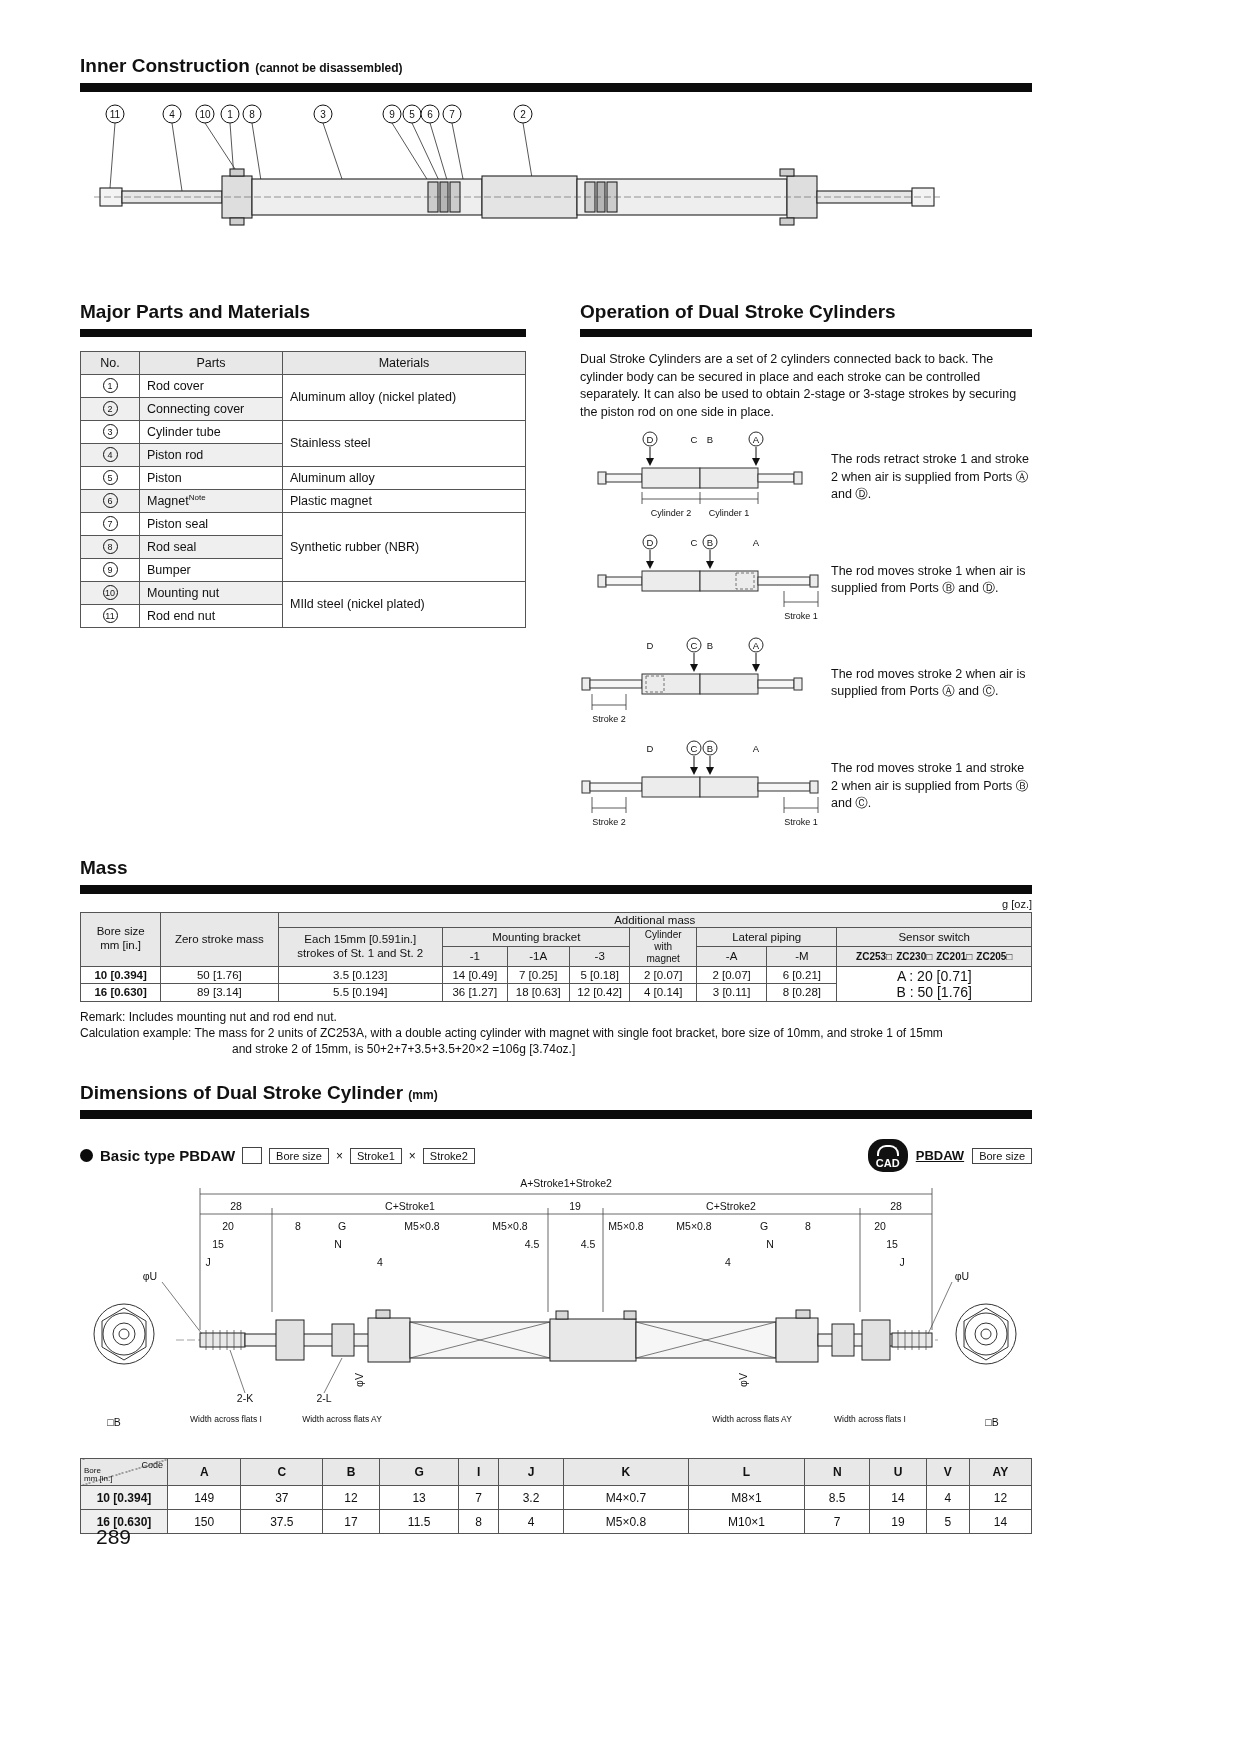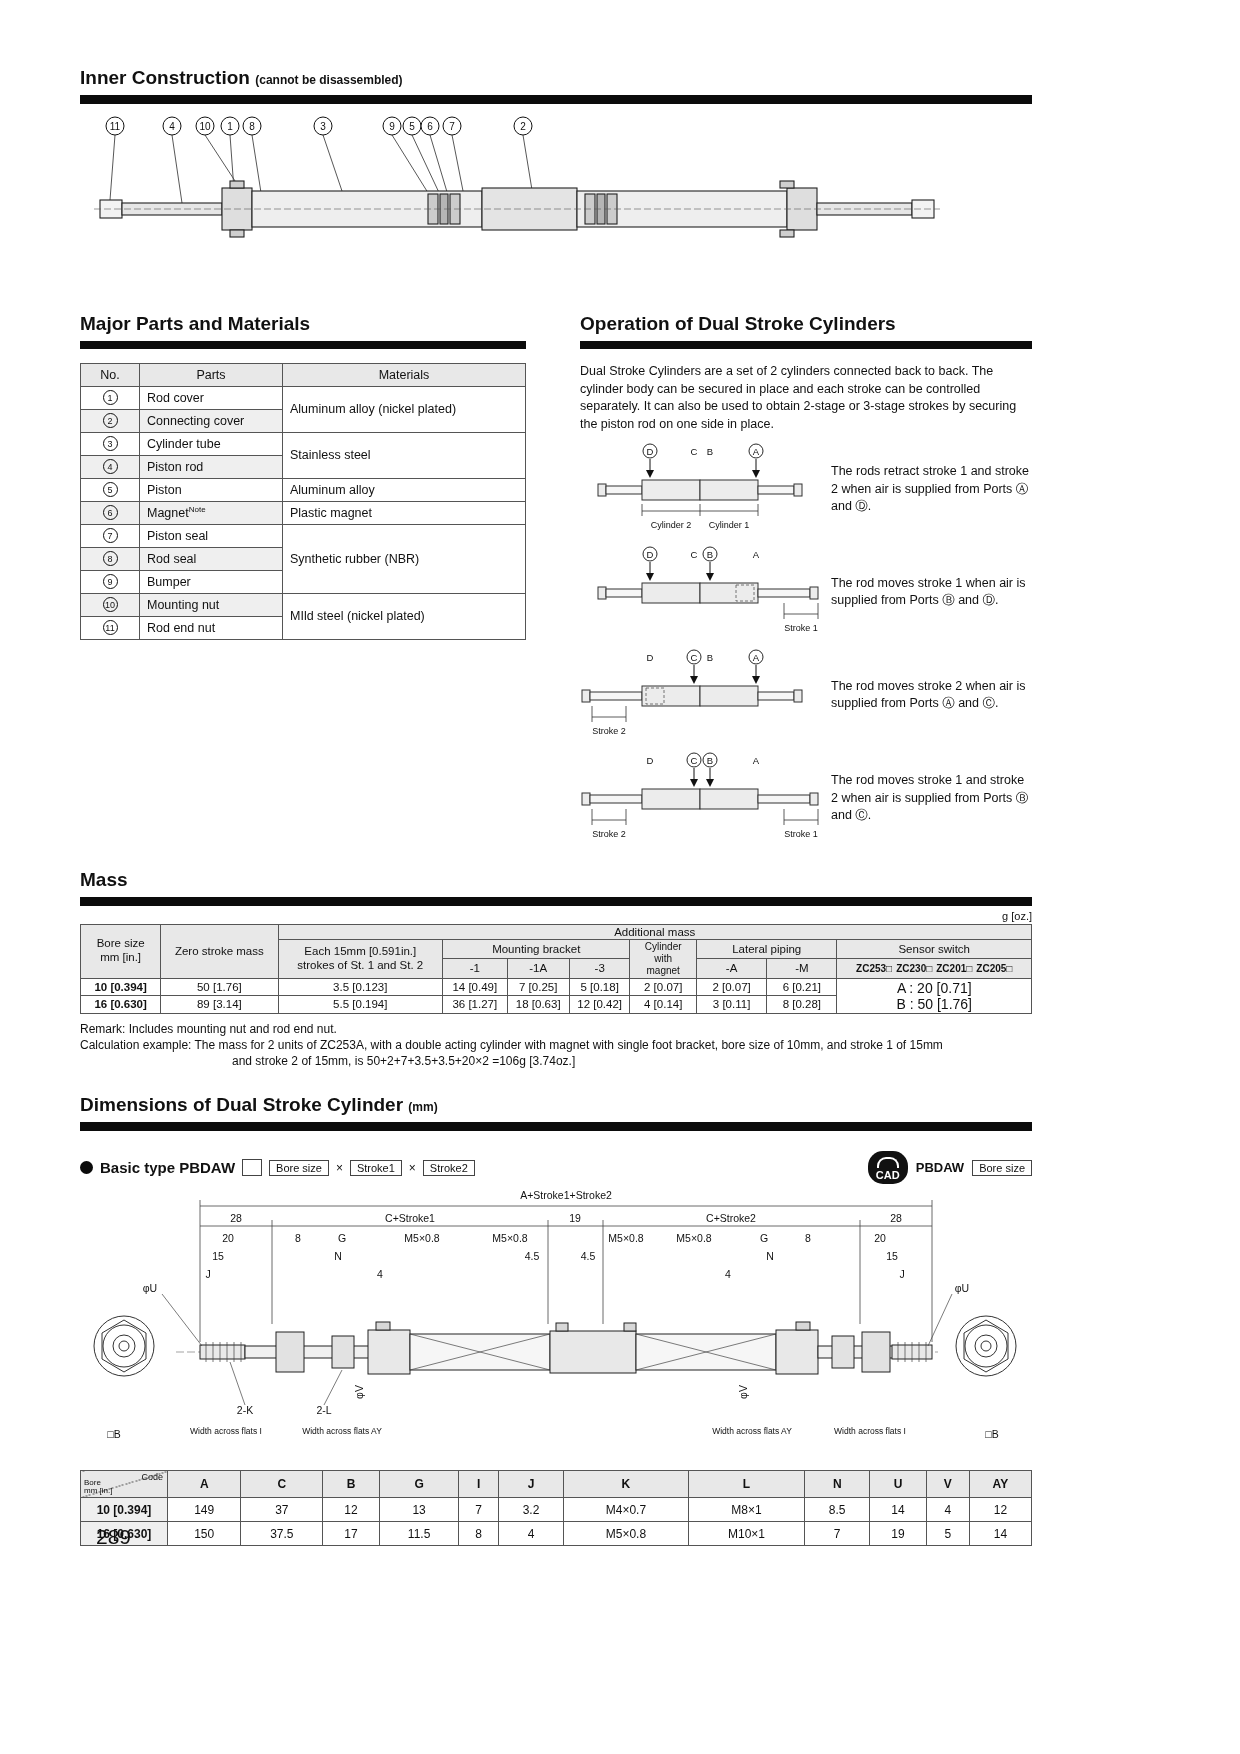--- a/index.html
+++ b/index.html
@@ -1,18 +1,18 @@
 <!DOCTYPE html>
 <html><head>
 <meta charset="utf-8">
 <style>
   html,body{margin:0;padding:0;background:#888;}
   .page{width:1240px;height:1754px;background:#fff;position:relative;overflow:hidden;
         font-family:"Liberation Sans","DejaVu Sans",sans-serif;color:#111;}
-  .content{position:absolute;left:80px;top:68px;width:952px;}
+  .content{position:absolute;left:80px;top:56px;width:952px;}
   .titlebar{height:9px;background:#0b0b0b;margin-top:6px;}
   .sec-title{font-size:19px;font-weight:bold;margin:0;line-height:1.1;}
   .sec-title .small{font-size:12px;font-weight:bold;}
   
   .cols{display:flex;gap:54px;margin-top:26px;align-items:flex-start;}
   .col-left{width:446px;flex:none;}
   .col-right{flex:1;min-width:0;}
   .colbar{height:8px;background:#0b0b0b;margin-top:6px;margin-bottom:14px;}
   
   table{border-collapse:collapse;}
@@ -49,21 +49,21 @@
   .basic-left{display:flex;align-items:center;gap:7px;}
   .bullet{width:13px;height:13px;border-radius:50%;background:#0b0b0b;display:inline-block;}
   .basic-label{font-size:15px;font-weight:bold;}
   .box-label{border:1px solid #444;padding:1px 6px;font-size:11px;display:inline-block;}
   .box-empty{border:1px solid #444;width:18px;height:15px;display:inline-block;}
   .x-sep{font-size:12px;}
   .basic-right{display:flex;align-items:center;gap:8px;}
   .cad-icon{width:40px;height:33px;background:#111;border-radius:15px;color:#fff;display:flex;flex-direction:column;
             align-items:center;justify-content:flex-end;font-size:11px;font-weight:bold;line-height:1;padding-bottom:3px;box-sizing:border-box;}
   .cad-icon .arc{width:18px;height:9px;border:2px solid #fff;border-bottom:none;border-radius:9px 9px 0 0;margin-bottom:2px;}
-  .pbdaw-label{font-size:13px;font-weight:bold;}
+  .pbdaw-label{font-size:13px;font-weight:bold;text-decoration:underline;}
   
   .dims-table{width:100%;font-size:12px;margin-top:14px;}
   .dims-table th,.dims-table td{border:1px solid #555;padding:2px 4px;text-align:center;height:19px;}
   .dims-table th{background:#e8e8e8;}
   .dims-table .corner{position:relative;width:86px;height:26px;padding:0;
       background:linear-gradient(to bottom right,#e8e8e8 49.4%,#555 49.4%,#555 50.6%,#e8e8e8 50.6%);}
   .corner .c-top{position:absolute;top:1px;right:4px;font-size:9px;font-weight:normal;}
   .corner .c-bot{position:absolute;bottom:1px;left:3px;font-size:8px;font-weight:normal;white-space:pre-line;text-align:left;line-height:1.1;}
   .dims-table td.bore{font-weight:bold;background:#efefef;}
   .page-num{position:absolute;left:96px;top:1525px;font-size:21px;}

